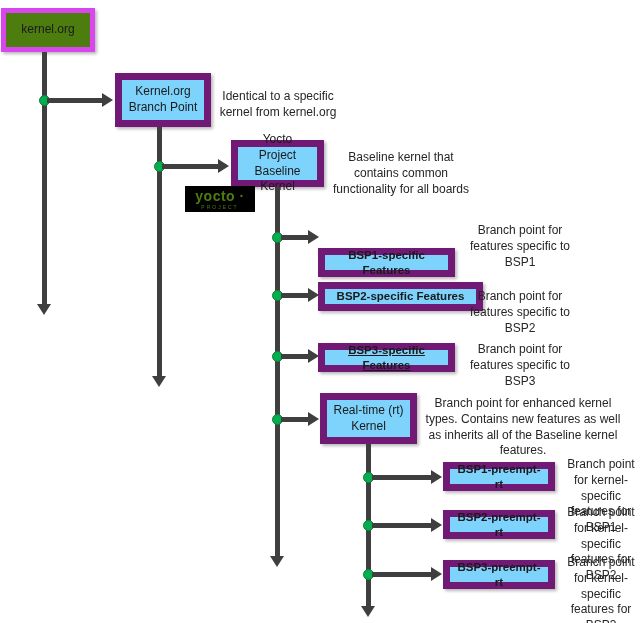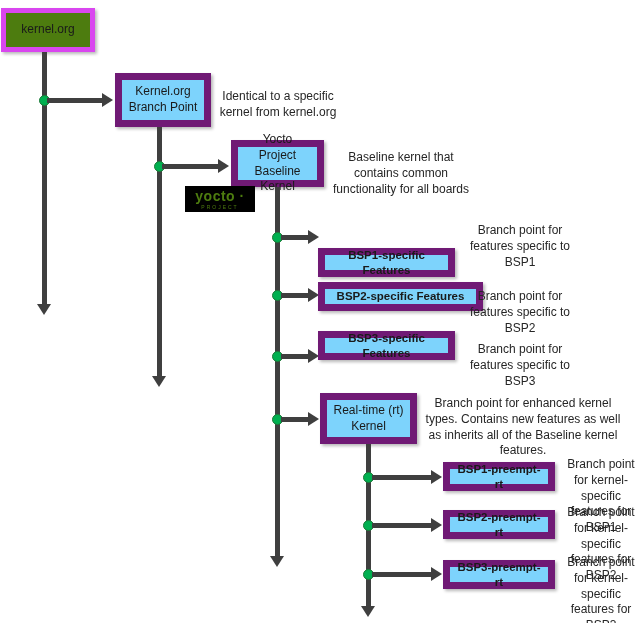--- a/index.html
+++ b/index.html
@@ -75,21 +75,21 @@
 
   <div class="dot" style="left:272px; top:290px;"></div>
   <div class="hline" style="left:281px; top:293px; width:28px;"></div>
   <div class="arr-right" style="left:308px; top:288px;"></div>
   <div class="box blue small" style="left:318px; top:282px; width:165px; height:29px;">BSP2-specific Features</div>
   <div class="note" style="left:464px; top:281px; width:112px;margin-top:8px;">Branch point for features specific to BSP2</div>
 
   <div class="dot" style="left:272px; top:351px;"></div>
   <div class="hline" style="left:281px; top:354px; width:28px;"></div>
   <div class="arr-right" style="left:308px; top:349px;"></div>
-  <div class="box blue small" style="left:318px; top:331px; width:137px; height:29px;">BSP3-specific Features</div>
+  <div class="box blue small" style="left:318px; top:343px; width:137px; height:29px;text-decoration:underline;">BSP3-specific Features</div>
   <div class="note" style="left:464px; top:342px; width:112px;">Branch point for features specific to BSP3</div>
 
   <div class="dot" style="left:272px; top:414px;"></div>
   <div class="hline" style="left:281px; top:417px; width:28px;"></div>
   <div class="arr-right" style="left:308px; top:412px;"></div>
   <div class="box blue" style="left:320px; top:393px; width:97px; height:51px;">Real-time (rt) Kernel</div>
   <div class="note" style="left:425px; top:396px; width:196px;">Branch point for enhanced kernel types. Contains new features as well as inherits all of the Baseline kernel features.</div>
 
   <div class="vline" style="left:366px; top:444px; height:163px;"></div>
   <div class="arr-down" style="left:361px; top:606px;"></div>

